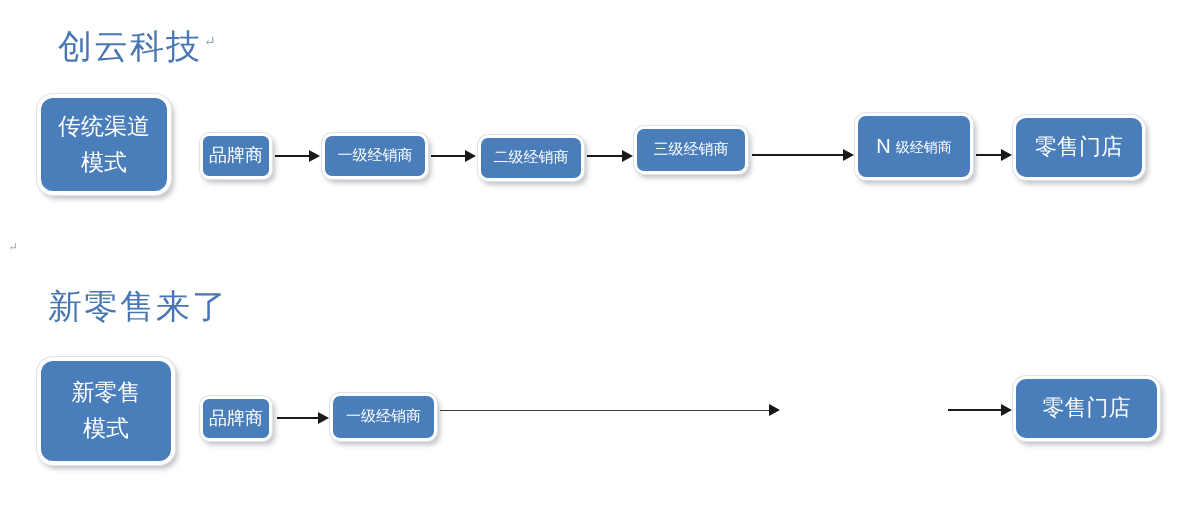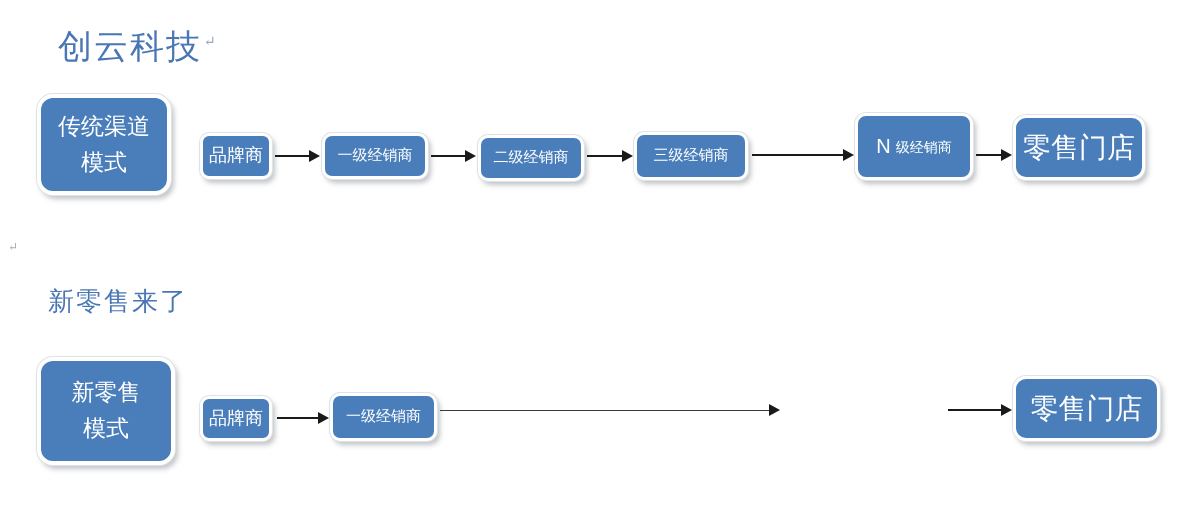--- a/index.html
+++ b/index.html
@@ -51,21 +51,21 @@
     text-align: center;
     box-shadow: 0 0 0 1px #dfe3e8,
                 3px 4px 5px rgba(120,125,132,0.45);
     line-height: 1.55;
     white-space: nowrap;
     font-family: "Liberation Serif", "DejaVu Serif", serif;
   }
   .node.big      { font-size: 23px; border-radius: 16px; border-width: 4px; }
   .node.small    { font-size: 18px; border-radius: 9px;  border-width: 3px; }
   .node.medium   { font-size: 15px; border-radius: 10px; }
-  .node.large    { font-size: 28px; border-radius: 13px; }
+  .node.large    { font-size: 22px; border-radius: 13px; }
   .node.nlevel   { font-size: 14px; border-radius: 11px; }
   .node .line { display: block; }
   .node .n-cap {
     font-size: 20px;
     font-family: "Liberation Sans", "DejaVu Sans", sans-serif;
     margin-right: 5px;
     vertical-align: -1px;
   }
 
   
@@ -131,21 +131,21 @@
   </div>
 
   <div class="node medium" style="left:478px; top:135px; width:106px; height:46px;">
     <span>二级经销商</span>
   </div>
   <div class="connector" style="left:587px; top:149px; width:46px;">
     <div class="shaft" style="width:35px;"></div>
       <div class="head" style="left:35px;"></div>
   </div>
 
-  <div class="node medium" style="left:634px; top:132px; width:114px; height:48px;">
+  <div class="node medium" style="left:634px; top:126px; width:114px; height:48px;">
     <span>三级经销商</span>
   </div>
   <div class="connector" style="left:752px; top:148px; width:102px;">
     <div class="shaft" style="width:91px;"></div>
       <div class="head" style="left:91px;"></div>
   </div>
 
   <div class="node nlevel" style="left:855px; top:113px; width:118px; height:67px;">
     <span><span class="n-cap">N</span><span>级经销商</span></span>
   </div>
@@ -153,21 +153,21 @@
     <div class="shaft" style="width:25px;"></div>
       <div class="head" style="left:25px;"></div>
   </div>
 
   <div class="node large" style="left:1013px; top:115px; width:132px; height:65px;">
     <span>零售门店</span>
   </div>
 
   <div class="stray-pilcrow" style="left:8px; top:240px;">↵</div>
 
-  <div class="section-title" style="left:48px; top:284px; font-size:26px;">
+  <div class="section-title" style="left:48px; top:284px; font-size:34px;">
     <span>新零售来了</span>
   </div>
 
   <div class="node big" style="left:37px; top:357px; width:138px; height:108px;">
     <span class="line">新零售</span>
     <span class="line">模式</span>
   </div>
 
   <div class="node small" style="left:200px; top:396px; width:72px; height:45px;">
     <span>品牌商</span>

